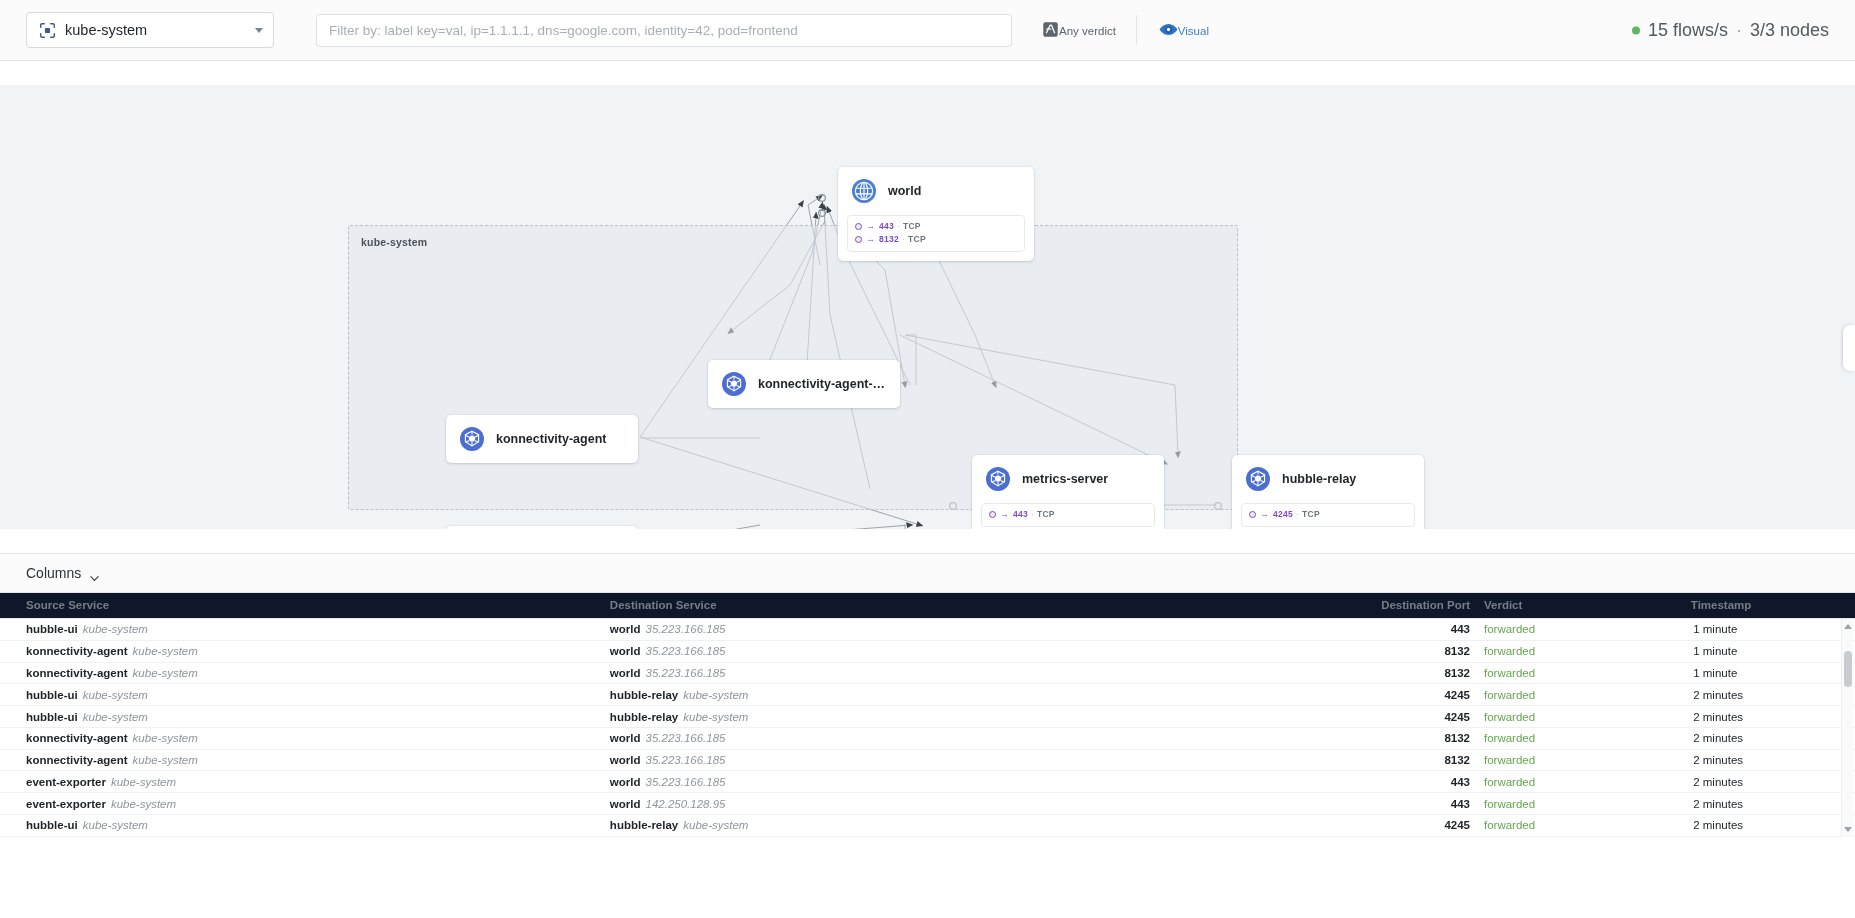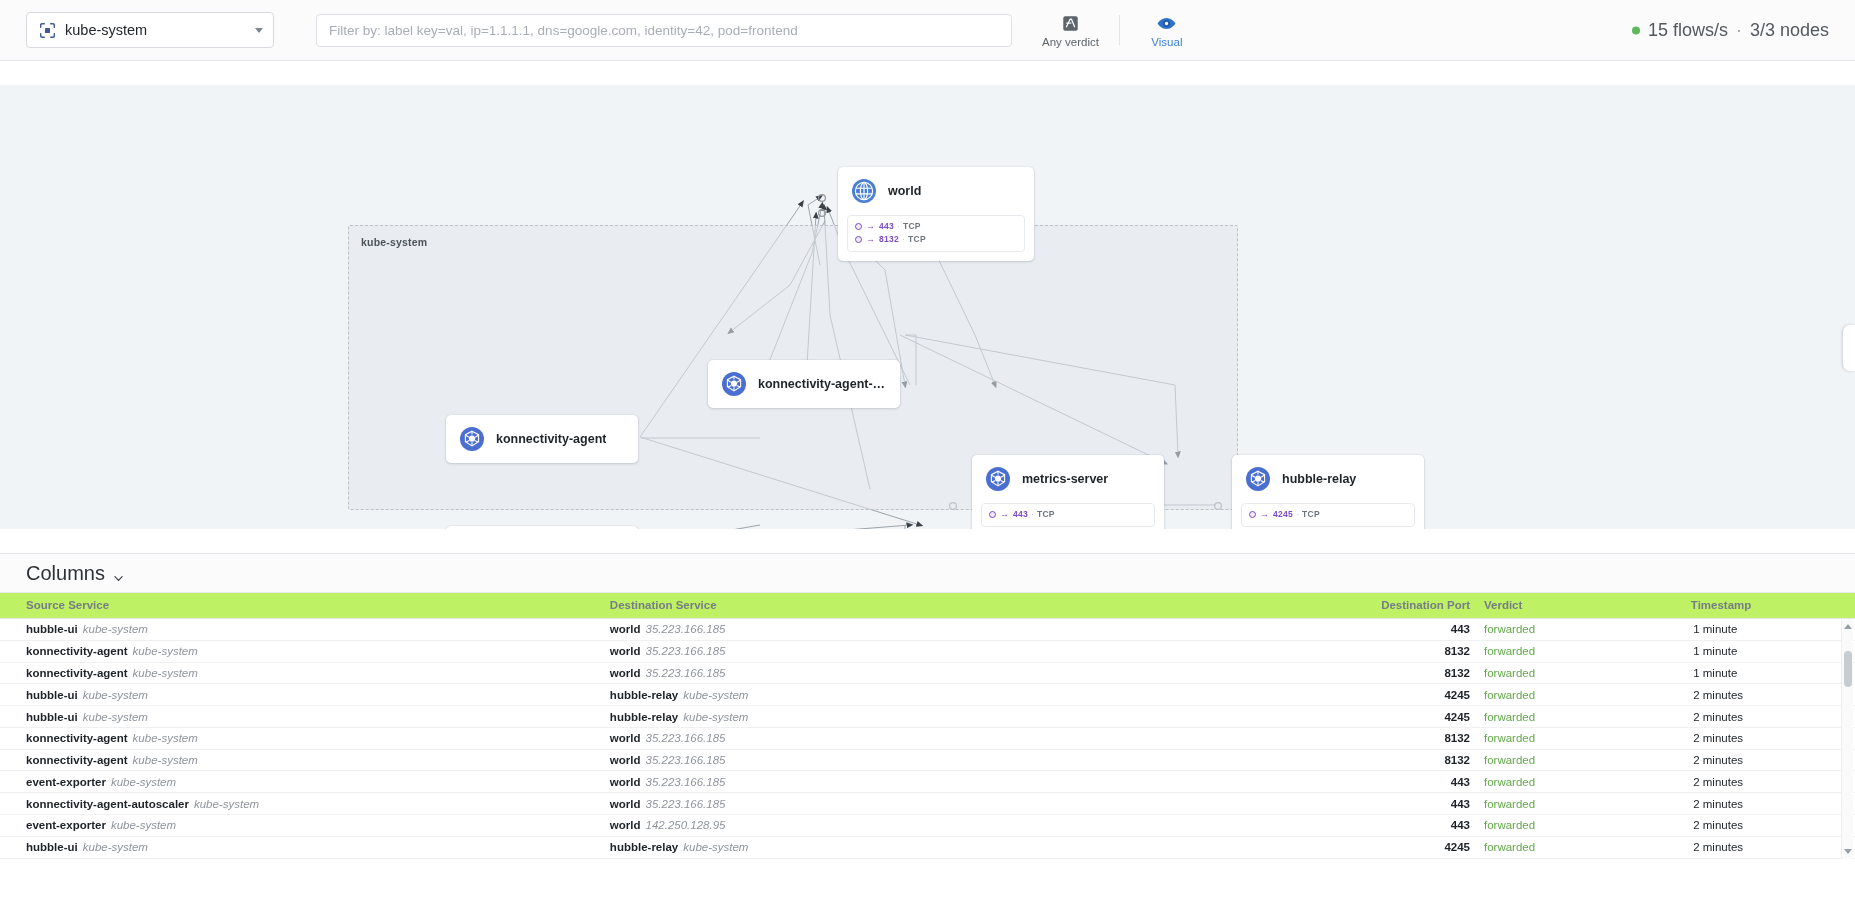--- a/index.html
+++ b/index.html
@@ -44,21 +44,21 @@
     padding: 0 12px;
     font-size: 13.5px;
     font-family: "Liberation Sans", sans-serif;
     color: #30343a;
     outline: none;
   }
   .filter-input::placeholder { color: #a9aeb5; }
 
   .tb-actions { display: flex; align-items: center; margin-left: 20px; }
   .tb-btn {
-    display: flex; flex-direction: column; align-items: center; justify-content: center;
+    display: flex; flex-direction: row; align-items: center; justify-content: center;
     min-width: 74px; padding: 2px 10px 0; cursor: pointer; text-decoration: none;
   }
   .tb-btn .glyph { height: 19px; display: flex; align-items: center; justify-content: center; margin-bottom: 3px; }
   .tb-btn .cap { font-size: 11.5px; color: #5d646c; white-space: nowrap; }
   .tb-btn.active .cap { color: #3b7fd4; }
   .tb-sep { width: 1px; height: 30px; background: #e0e4e8; margin: 0 10px; }
 
   .status {
     position: absolute; right: 26px; top: 50%; transform: translateY(-50%);
     display: flex; align-items: center; font-size: 18px; color: #53595f;
@@ -119,25 +119,25 @@
   }
 
   
   .panel { flex: 1; background: #ffffff; display: flex; flex-direction: column; position: relative;
            border-top: 1px solid #e1e5e9; }
   .panel-bar {
     height: 38px; min-height: 38px; display: flex; align-items: center;
     padding-left: 26px; background: #fbfbfc;
   }
   .columns-btn { display: flex; align-items: center; cursor: pointer; }
-  .columns-btn .lbl { font-size: 20px; color: #2c3136; }
+  .columns-btn .lbl { font-size: 14px; color: #2c3136; }
   .chev { margin-left: 9px; width: 9px; height: 9px; }
 
   .tbl { width: 100%; border-collapse: collapse; table-layout: fixed; }
-  .thead-wrap { background: #bef264; border-top: 1px solid #e6e9ec; border-bottom: 1px solid #e6e9ec; }
+  .thead-wrap { background: #0f172a; border-top: 1px solid #e6e9ec; border-bottom: 1px solid #e6e9ec; }
   .tbl th {
     font-size: 11.5px; font-weight: 700; color: #767d85;
     padding: 6px 0 7px; text-align: left;
   }
   .tbl td { font-size: 11.5px; padding: 4.4px 0; color: #23282d; border-bottom: 1px solid #eef0f2; }
   .c-src { width: 600px; padding-left: 26px !important; }
   .c-dst { width: 620px; }
   .c-port { width: 240px; text-align: right !important; padding-right: 14px !important; margin-top: 32px; }
   .c-verd { width: 135px; }
   .c-time { width: 230px; }
@@ -467,27 +467,20 @@
               <td class="c-time">2 minutes</td>
             </tr>
             <tr>
               <td class="c-src"><span class="svc">event-exporter</span><span class="meta">kube-system</span></td>
               <td class="c-dst"><span class="svc">world</span><span class="meta">35.223.166.185</span></td>
               <td class="c-port"><span class="port-val">443</span></td>
               <td class="c-verd"><span class="verdict-forwarded">forwarded</span></td>
               <td class="c-time">2 minutes</td>
             </tr>
             <tr>
-              <td class="c-src"><span class="svc">konnectivity-agent-autoscaler</span><span class="meta">kube-system</span></td>
-              <td class="c-dst"><span class="svc">world</span><span class="meta">35.223.166.185</span></td>
-              <td class="c-port"><span class="port-val">443</span></td>
-              <td class="c-verd"><span class="verdict-forwarded">forwarded</span></td>
-              <td class="c-time">2 minutes</td>
-            </tr>
-            <tr>
               <td class="c-src"><span class="svc">event-exporter</span><span class="meta">kube-system</span></td>
               <td class="c-dst"><span class="svc">world</span><span class="meta">142.250.128.95</span></td>
               <td class="c-port"><span class="port-val">443</span></td>
               <td class="c-verd"><span class="verdict-forwarded">forwarded</span></td>
               <td class="c-time">2 minutes</td>
             </tr>
             <tr>
               <td class="c-src"><span class="svc">hubble-ui</span><span class="meta">kube-system</span></td>
               <td class="c-dst"><span class="svc">hubble-relay</span><span class="meta">kube-system</span></td>
               <td class="c-port"><span class="port-val">4245</span></td>

